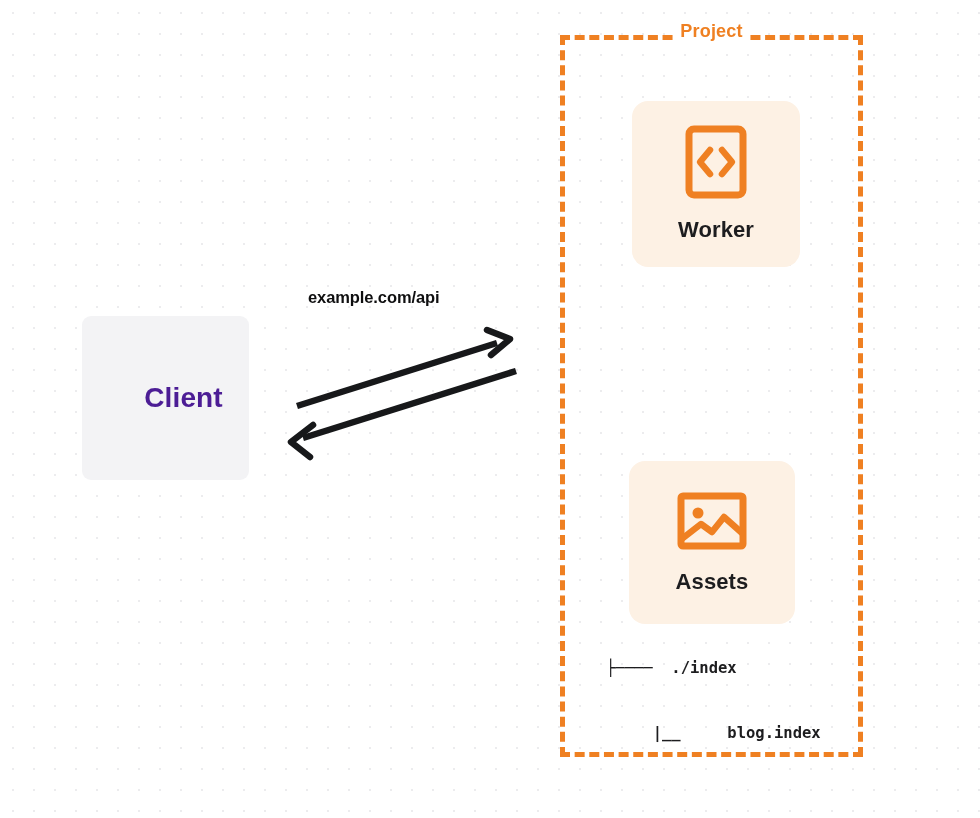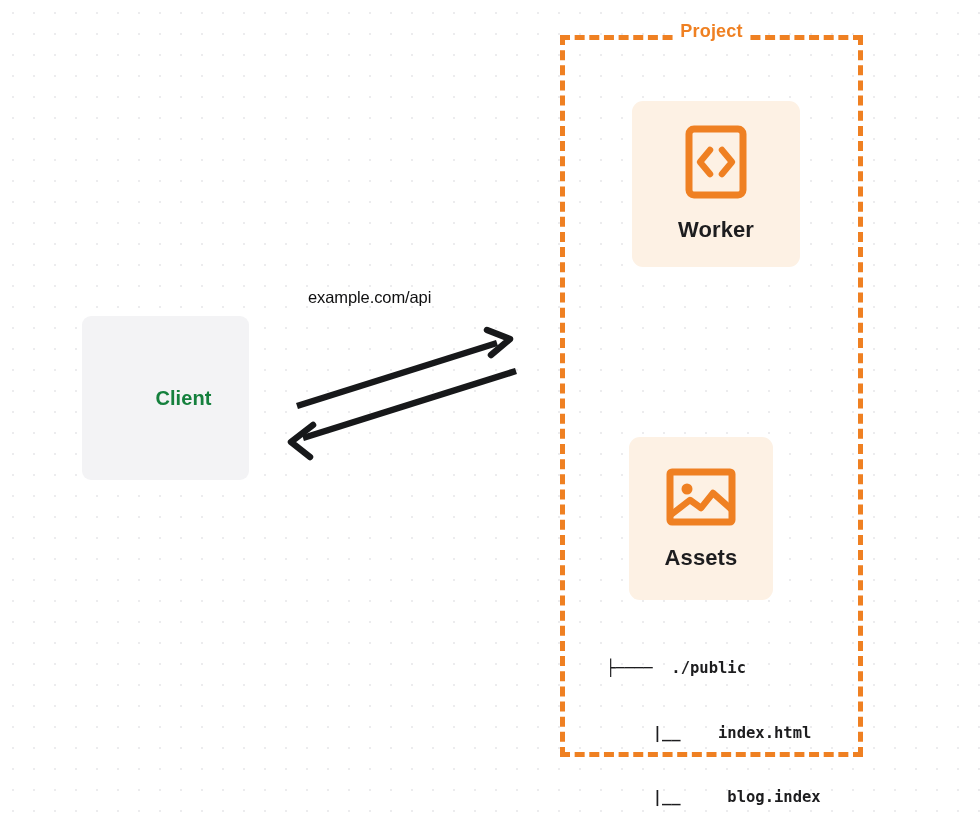--- a/index.html
+++ b/index.html
@@ -32,34 +32,34 @@
     top: 316px;
     width: 167px;
     height: 164px;
     background: #f3f3f5;
     border-radius: 9px;
     display: flex;
     align-items: center;
     justify-content: center;
   }
   .client-label {
-    font-size: 20px;
-    font-weight: bold;
-    color: #15803d;
+    font-size: 28px;
+    font-weight: bold;
+    color: #4c1d95;
     letter-spacing: 0.1px;
     margin-left: 36px;
   }
 
   
   .edge-label {
     position: absolute;
     left: 308px;
     top: 288px;
     font-size: 16.5px;
-    font-weight: normal;
+    font-weight: bold;
     color: #0f0f10;
     letter-spacing: -0.1px;
     white-space: nowrap;
   }
 
   
   .arrows-svg {
     position: absolute;
     left: 0;
     top: 0;
@@ -93,36 +93,36 @@
     font-weight: bold;
     color: #ef8022;
     letter-spacing: 0.2px;
     white-space: nowrap;
   }
 
   
   .card {
     position: absolute;
     background: #fdf1e4;
-    border-radius: 11px;
+    border-radius: 16px;
     display: flex;
     flex-direction: column;
     align-items: center;
     justify-content: center;
   }
   .card-worker {
     left: 72px;
     top: 66px;
     width: 168px;
     height: 166px;
   }
   .card-assets {
     left: 69px;
-    top: 402px;
-    width: 144px;
+    top: 426px;
+    width: 166px;
     height: 163px;
   }
   .card-icon {
     display: block;
     margin-bottom: 14px;
   }
   .card-label {
     font-size: 22px;
     font-weight: bold;
     color: #1d1d1f;
@@ -191,20 +191,19 @@
         <svg width="70" height="60" viewBox="0 0 70 60" xmlns="http://www.w3.org/2000/svg">
           <rect x="4" y="5" width="62" height="50" rx="2" ry="2" fill="none" stroke="#ef8022" stroke-width="7"></rect>
           <circle cx="21" cy="22" r="5.5" fill="#ef8022"></circle>
           <polyline points="6,47 24,33 35,41 47,26 65,42" fill="none" stroke="#ef8022" stroke-width="6.5" stroke-linecap="round" stroke-linejoin="round"></polyline>
         </svg>
       </span>
       <span class="card-label">Assets</span>
     </div>
 
     <div class="file-tree">
-      <div class="tree-row">├────  ./public</div>
-      <div class="tree-row">     |__    index.html</div>
+      <div class="tree-row">├────  ./index</div>
       <div class="tree-row">     |__     blog.index</div>
       
     </div>
   </div>
 
 </div>
 
 </body></html>

